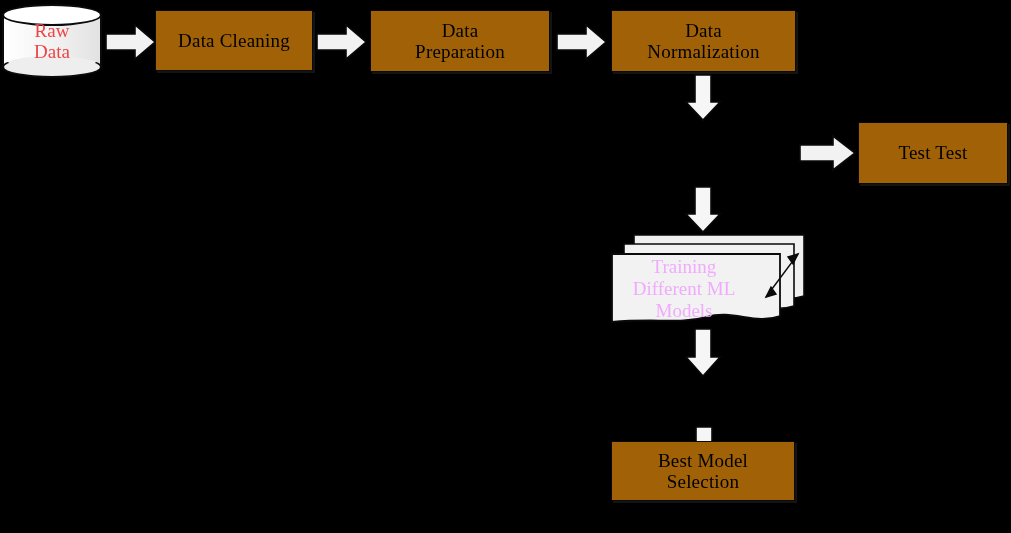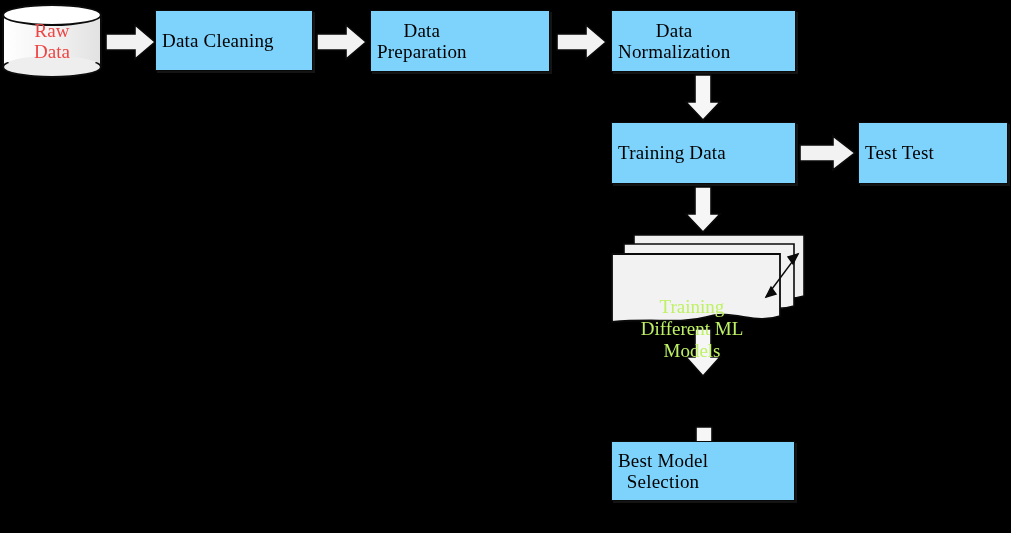--- a/index.html
+++ b/index.html
@@ -14,26 +14,26 @@
     position: relative;
     width: 1011px;
     height: 533px;
     background: #000000;
     overflow: hidden;
   }
   
   .node {
     position: absolute;
     box-sizing: border-box;
-    background: #7dd3fc;
+    background: #a16207;
     border: 1px solid #0a0a0a;
     color: #000000;
     display: flex;
     align-items: center;
-    justify-content: flex-start;
+    justify-content: center;
     text-align: center;
     line-height: 1.12;
     font-size: 19px;
     letter-spacing: 0.2px;
     box-shadow: 2px 2px 0 #141414;
   }
   .node .label {
     display: block;
     padding: 0 6px;
     white-space: pre-line;
@@ -84,30 +84,29 @@
     white-space: pre-line;
     z-index: 3;
   }
   
   .doc-stack {
     position: absolute;
   }
   .doc-stack svg { display: block; }
   .doc-text {
     position: absolute;
-    left: 8px;
+    left: 0;
     top: 24px;
     width: 152px;
     text-align: center;
     font-size: 19px;
     line-height: 1.16;
-    color: #bef264;
+    color: #f0abfc;
     white-space: pre-line;
     z-index: 5;
-    margin-top: 40px;
   }
   
   .arrow { position: absolute; }
   .arrow svg { display: block; }
 </style>
 </head>
 <body>
 
 <div id="canvas">
 
@@ -150,23 +149,20 @@
     <span class="label">Data
 Normalization</span>
   </div>
 
   <div class="arrow" style="left:683px; top:74px;">
     <svg width="40" height="48" viewBox="0 0 40 48">
       <polygon points="12,1 28,1 28,28 37,28 20,46 3,28 12,28" fill="#f6f6f6" stroke="#0a0a0a" stroke-width="1.6"></polygon>
     </svg>
   </div>
 
-  <div class="node" style="left:611px; top:122px; width:185px; height:62px;">
-    <span class="label">Training Data</span>
-  </div>
 
   <div class="arrow" style="left:799px; top:134px;">
     <svg width="58" height="38" viewBox="0 0 58 38">
       <polygon points="1,11 34,11 34,2 56,19 34,36 34,27 1,27" fill="#f2f2f2" stroke="#0a0a0a" stroke-width="1.6"></polygon>
     </svg>
   </div>
 
   <div class="node" style="left:858px; top:122px; width:150px; height:62px;">
     <span class="label">Test Test</span>
   </div>

